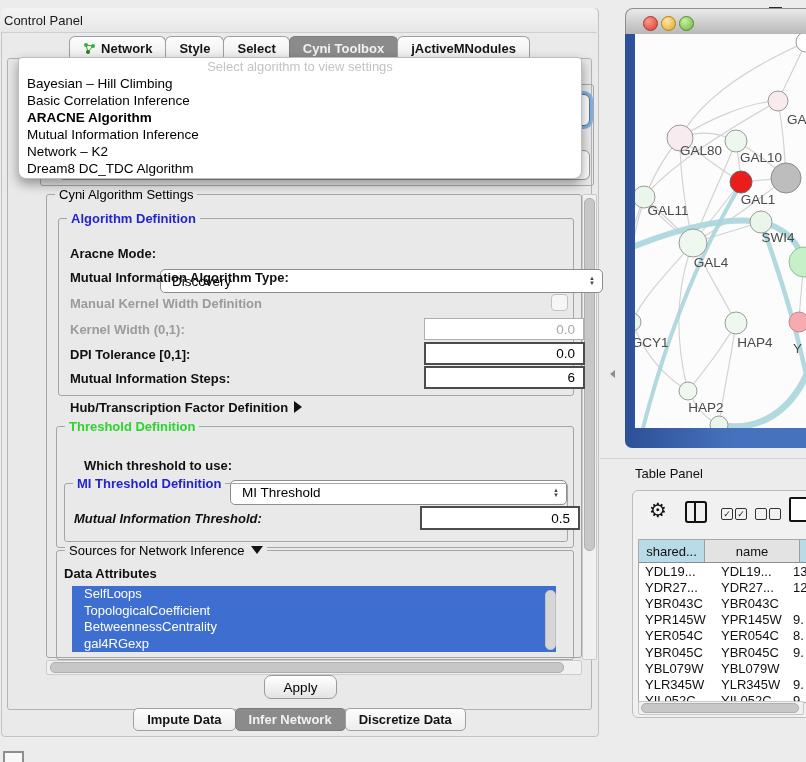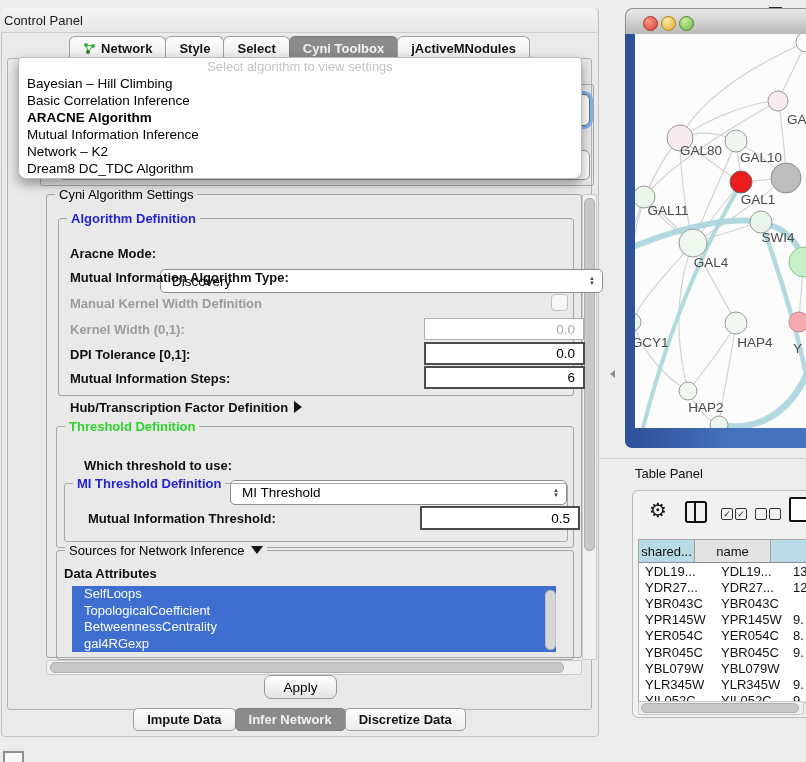--- a/index.html
+++ b/index.html
@@ -85,21 +85,21 @@
   .tp-toolbar{position:absolute;left:0;top:0;width:100%;height:44px;}
   .gear{position:absolute;left:16px;top:7px;font-size:20px;color:#111;}
   .cols-ico{position:absolute;left:52px;top:10px;width:18px;height:18px;border:2px solid #111;border-radius:3px;}
   .cols-ico::after{content:"";position:absolute;left:7px;top:0;width:2px;height:100%;background:#111;}
   .cb{position:absolute;top:17px;width:10px;height:10px;border:1.5px solid #333;border-radius:2px;font-size:9px;line-height:10px;text-align:center;color:#222;}
   .doc-ico{position:absolute;left:156px;top:6px;width:15px;height:21px;border:2px solid #111;border-radius:2px;background:#fff;}
   .tp-table{position:absolute;left:5px;top:48px;width:169px;height:162px;background:#fff;border:1px solid #a8a8a8;border-right:none;overflow:hidden;}
   .thead{display:flex;height:22px;border-bottom:1px solid #8e8e8e;}
   .th{font-size:13px;display:flex;align-items:center;justify-content:center;border-right:1px solid #9e9e9e;box-sizing:border-box;background:#e3e3e3;color:#111;}
   .th.hl{background:#b9dbe8;}
-  .th.c0{width:56px;}.th.c1{width:76px;}.th.c2{flex:1;}
+  .th.c0{width:66px;}.th.c1{width:95px;}.th.c2{flex:1;}
   .tbody{height:139px;overflow:hidden;}
   .tr{display:flex;height:16.2px;align-items:center;}
   .td{font-size:13px;color:#111;box-sizing:border-box;white-space:nowrap;overflow:hidden;}
   .td.c0{width:76px;padding-left:6px;}.td.c1{width:74px;padding-left:6px;}.td.c2{flex:1;padding-left:4px;}
   .tp-hsb{position:absolute;left:5px;top:210px;width:164px;height:12px;background:#f0f0f0;border:1px solid #c9c9c9;border-radius:2px;}
 
   .mini-sq{left:3px;top:751px;width:17px;height:14px;border:2px solid #8f8f8f;background:#f8f8f8;}
 </style>
 </head>
 <body>
@@ -211,21 +211,21 @@
   <div class="combo" style="left:230px;top:453px;width:300px;height:23px;">
     <span>MI Threshold</span>
     <span class="stepper">
         <span>▲</span>
         <span>▼</span>
       </span>
   </div>
   <div class="abs group" style="left:64px;top:483px;width:502px;height:57px;">
     <span class="legend blue">MI Threshold Definition</span>
   </div>
-  <span class="lbl" style="left:88px;top:511px;">Mutual Information Threshold:</span>
+  <span class="lbl" style="left:74px;top:511px;font-style:italic;">Mutual Information Threshold:</span>
   <div class="field strong" style="left:420px;top:506px;width:140px;height:20px;">
       <span>0.5</span>
     </div>
 
   <div class="abs group" style="left:56px;top:550px;width:516px;height:108px;">
     <span class="legend plain"><span>Sources for Network Inference</span><span class="tri-down"></span></span>
   </div>
   <span class="lbl" style="left:64px;top:566px;">Data Attributes</span>
   <div class="abs src-list" style="left:72px;top:586px;width:484px;height:66px;" id="src-list">
       <div class="src-item">SelfLoops</div>

